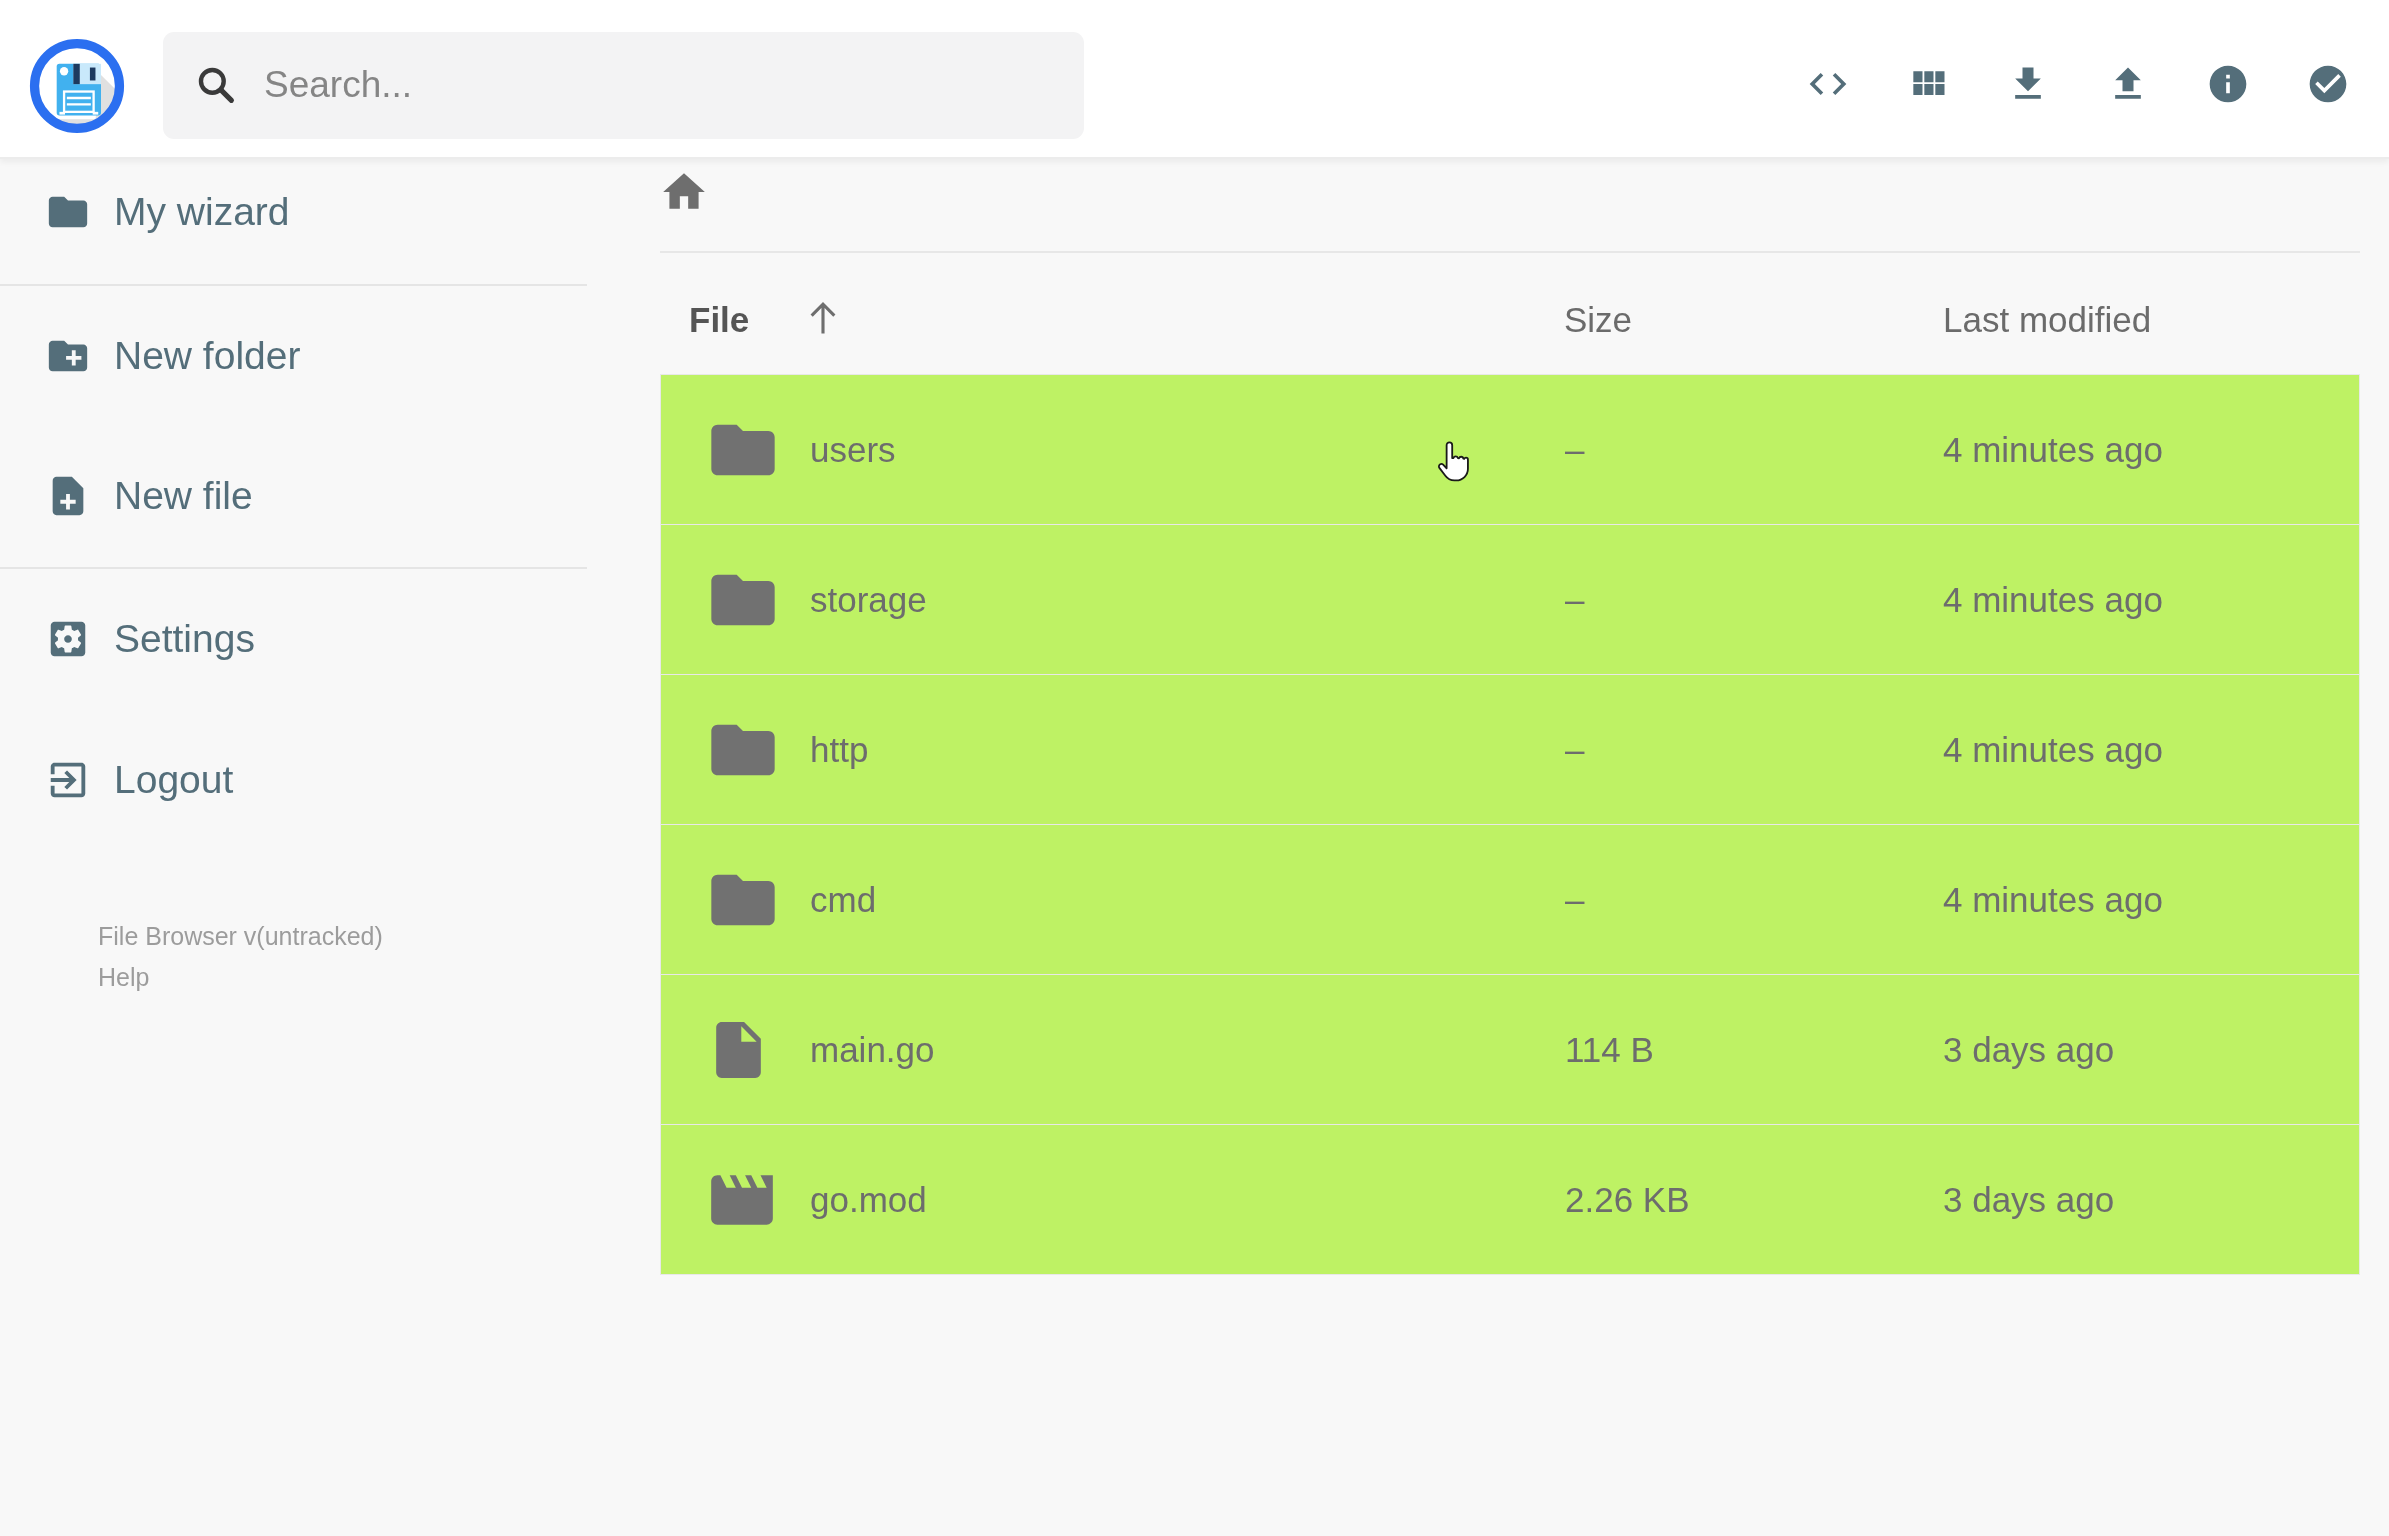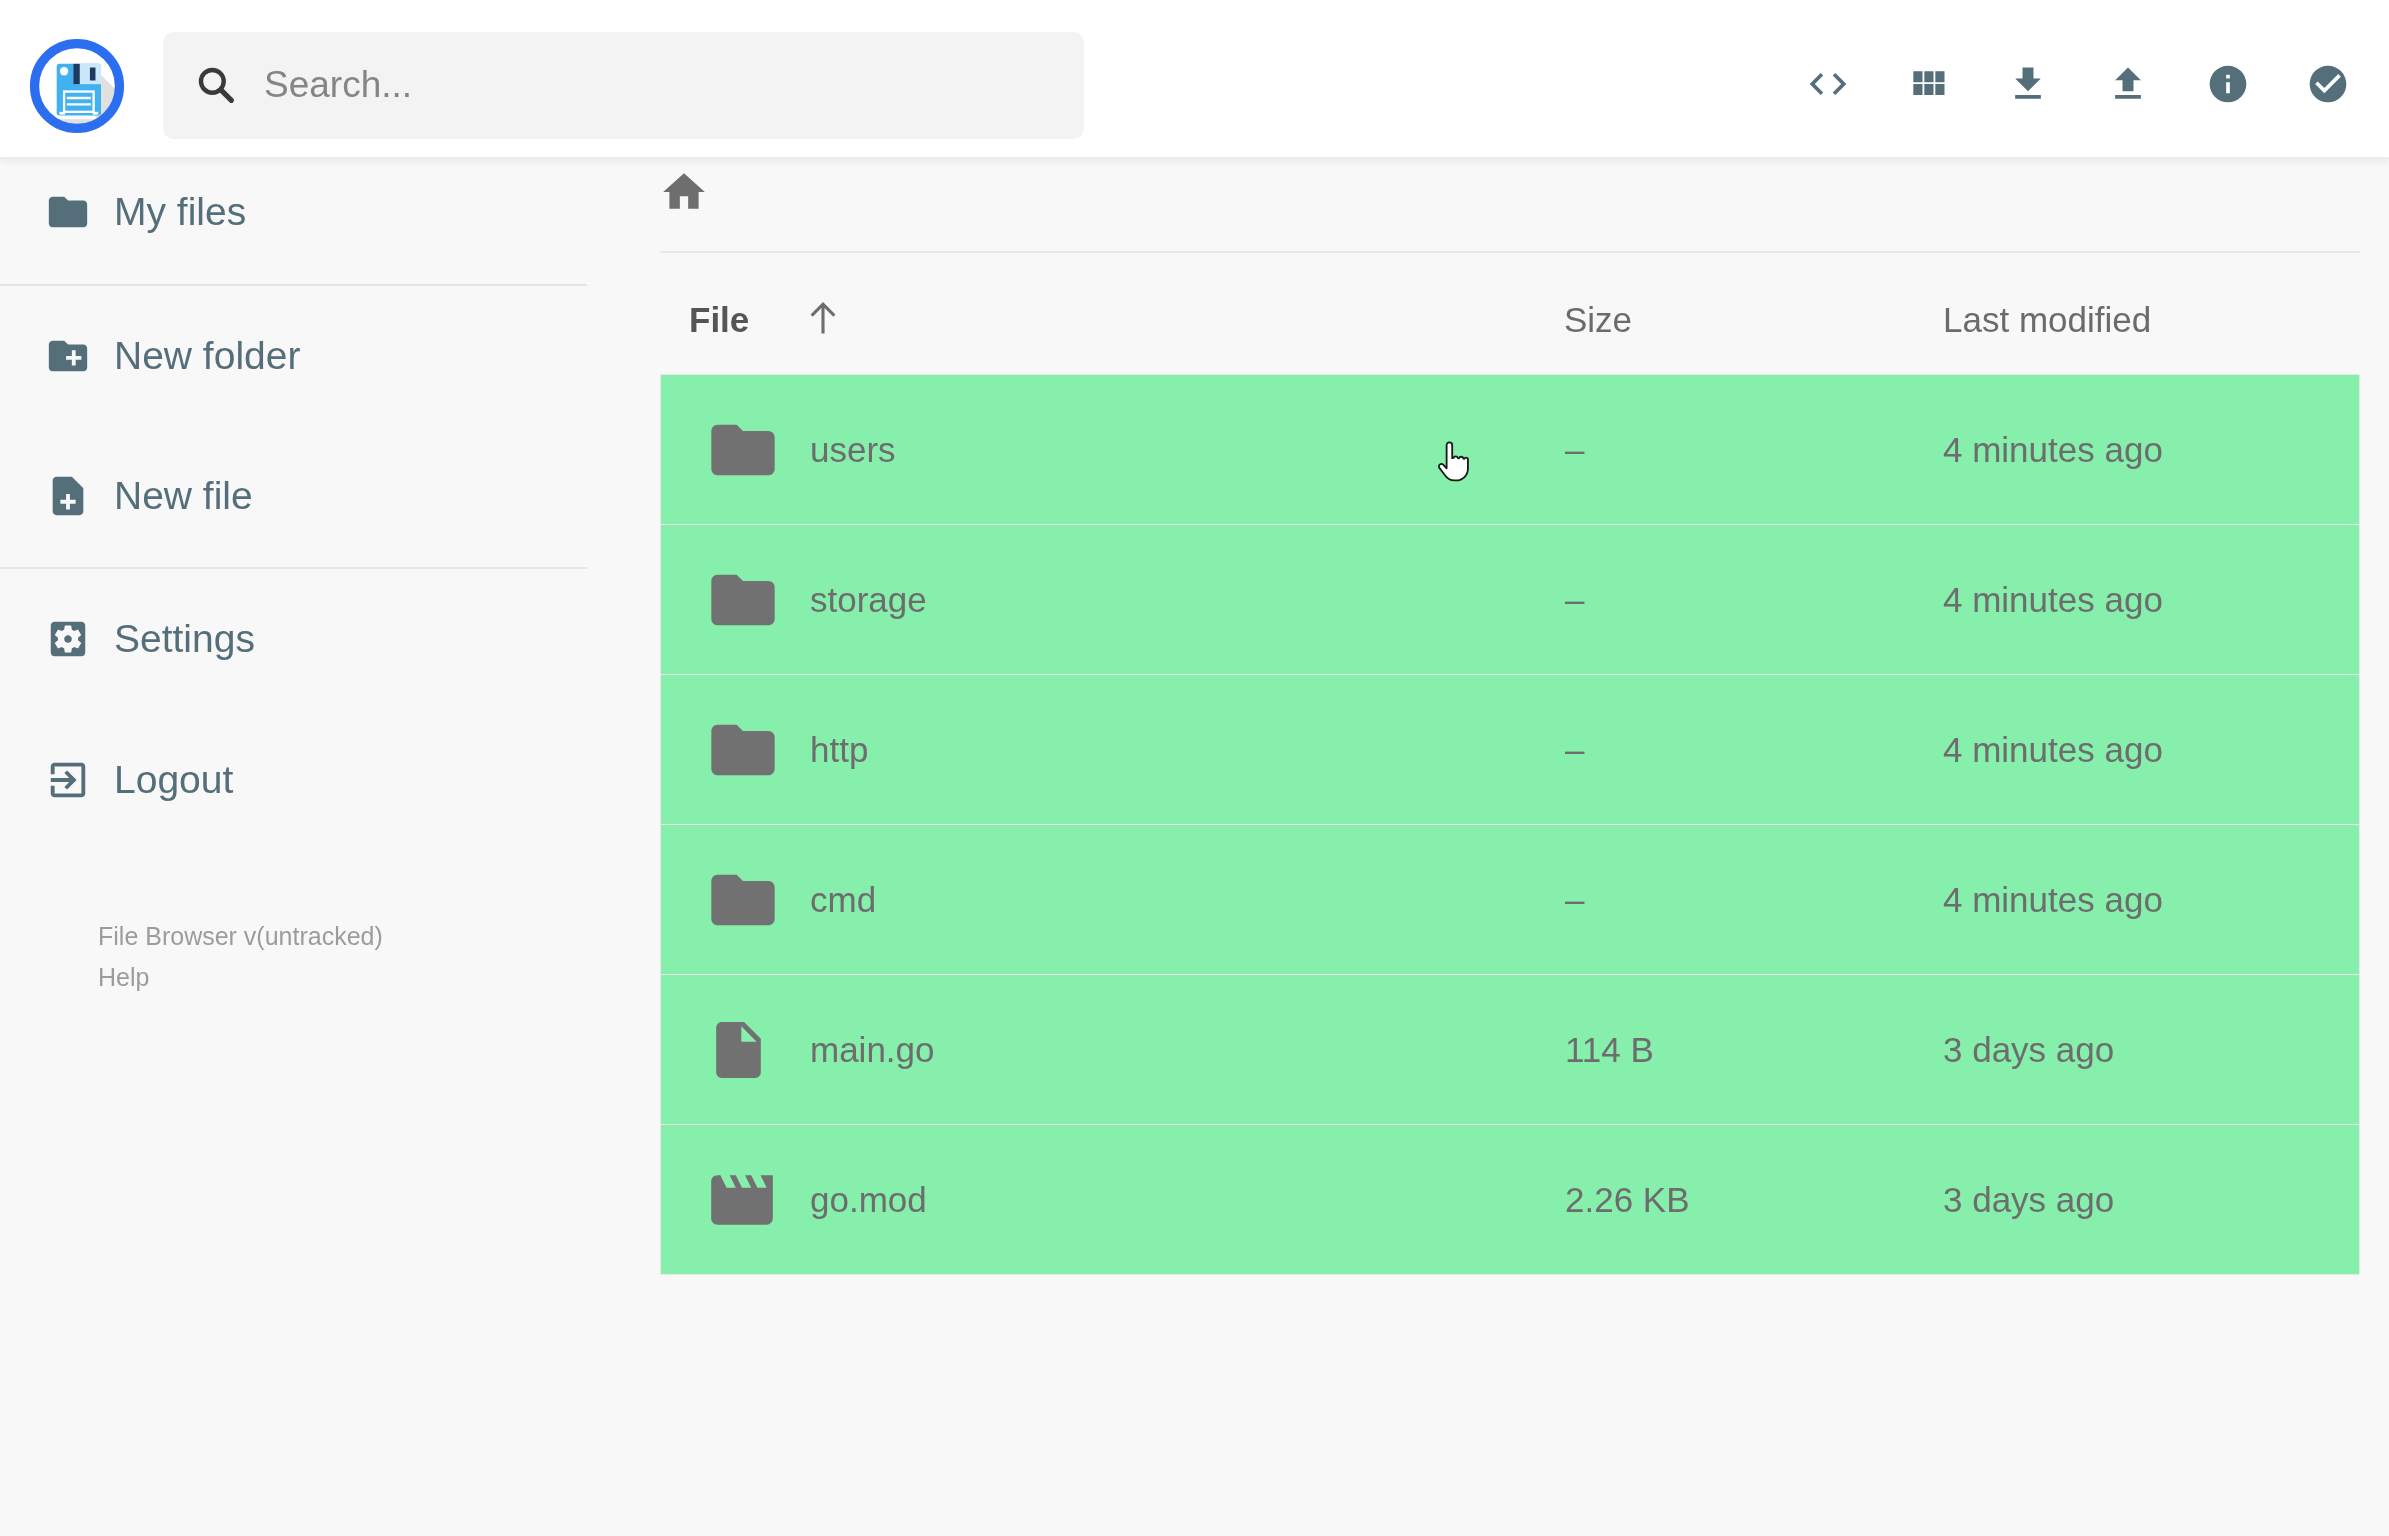--- a/index.html
+++ b/index.html
@@ -35,21 +35,21 @@
   .bc-div{position:absolute;left:660px;top:251px;width:1700px;height:1.9px;background:#e7e7e7;}
   .colhead{position:absolute;font-size:35px;top:298px;line-height:43px;cursor:pointer;}
   .col-name{left:689px;color:#555555;font-weight:bold;}
   .sort-arrow{position:absolute;left:801px;top:296px;width:44px;height:44px;color:#6e6e6e;cursor:pointer;}
   .col-size{left:1564px;color:#6b6b6b;}
   .col-mod{left:1943px;color:#6b6b6b;}
 
   
   #listing{position:absolute;left:660px;top:374px;width:1700px;background:#ffffff;
            border:1.9px solid #e8e8e8;box-sizing:border-box;}
-  .row{position:relative;height:149px;border-bottom:1.9px solid #e8e8e8;cursor:pointer;background:#86efac;}
+  .row{position:relative;height:149px;border-bottom:1.9px solid #e8e8e8;cursor:pointer;background:#bef264;}
   .row:last-child{border-bottom:none;}
   .row .ficon{position:absolute;left:44px;top:50%;transform:translateY(-50%);color:#717171;}
   .cell{position:absolute;top:50%;transform:translateY(-50%);font-size:35px;color:#6d6d6d;white-space:nowrap;}
   .cell-name{left:149px;}
   .cell-size{left:904px;}
   .cell-mod{left:1282px;}
 
   
   .cursor{position:absolute;left:1432px;top:437px;width:39px;height:52px;z-index:20;pointer-events:none;}
 </style>
@@ -112,21 +112,21 @@
 
 <div class="app">
 
   <div class="canvas"></div>
 
   <nav>
     <div class="s-item" style="top:188px">
       <svg viewBox="0 0 50 50" width="46" height="46">
           <use href="#sym-folder"></use>
         </svg>
-      <span class="s-label">My files</span>
+      <span class="s-label">My wizard</span>
     </div>
     <div class="s-div" style="top:284px"></div>
     <div class="s-item" style="top:332px">
       <svg viewBox="0 0 50 50" width="46" height="46">
           <use href="#sym-new-folder"></use>
         </svg>
       <span class="s-label">New folder</span>
     </div>
     <div class="s-item" style="top:472px">
       <svg viewBox="0 0 50 50" width="46" height="46">

